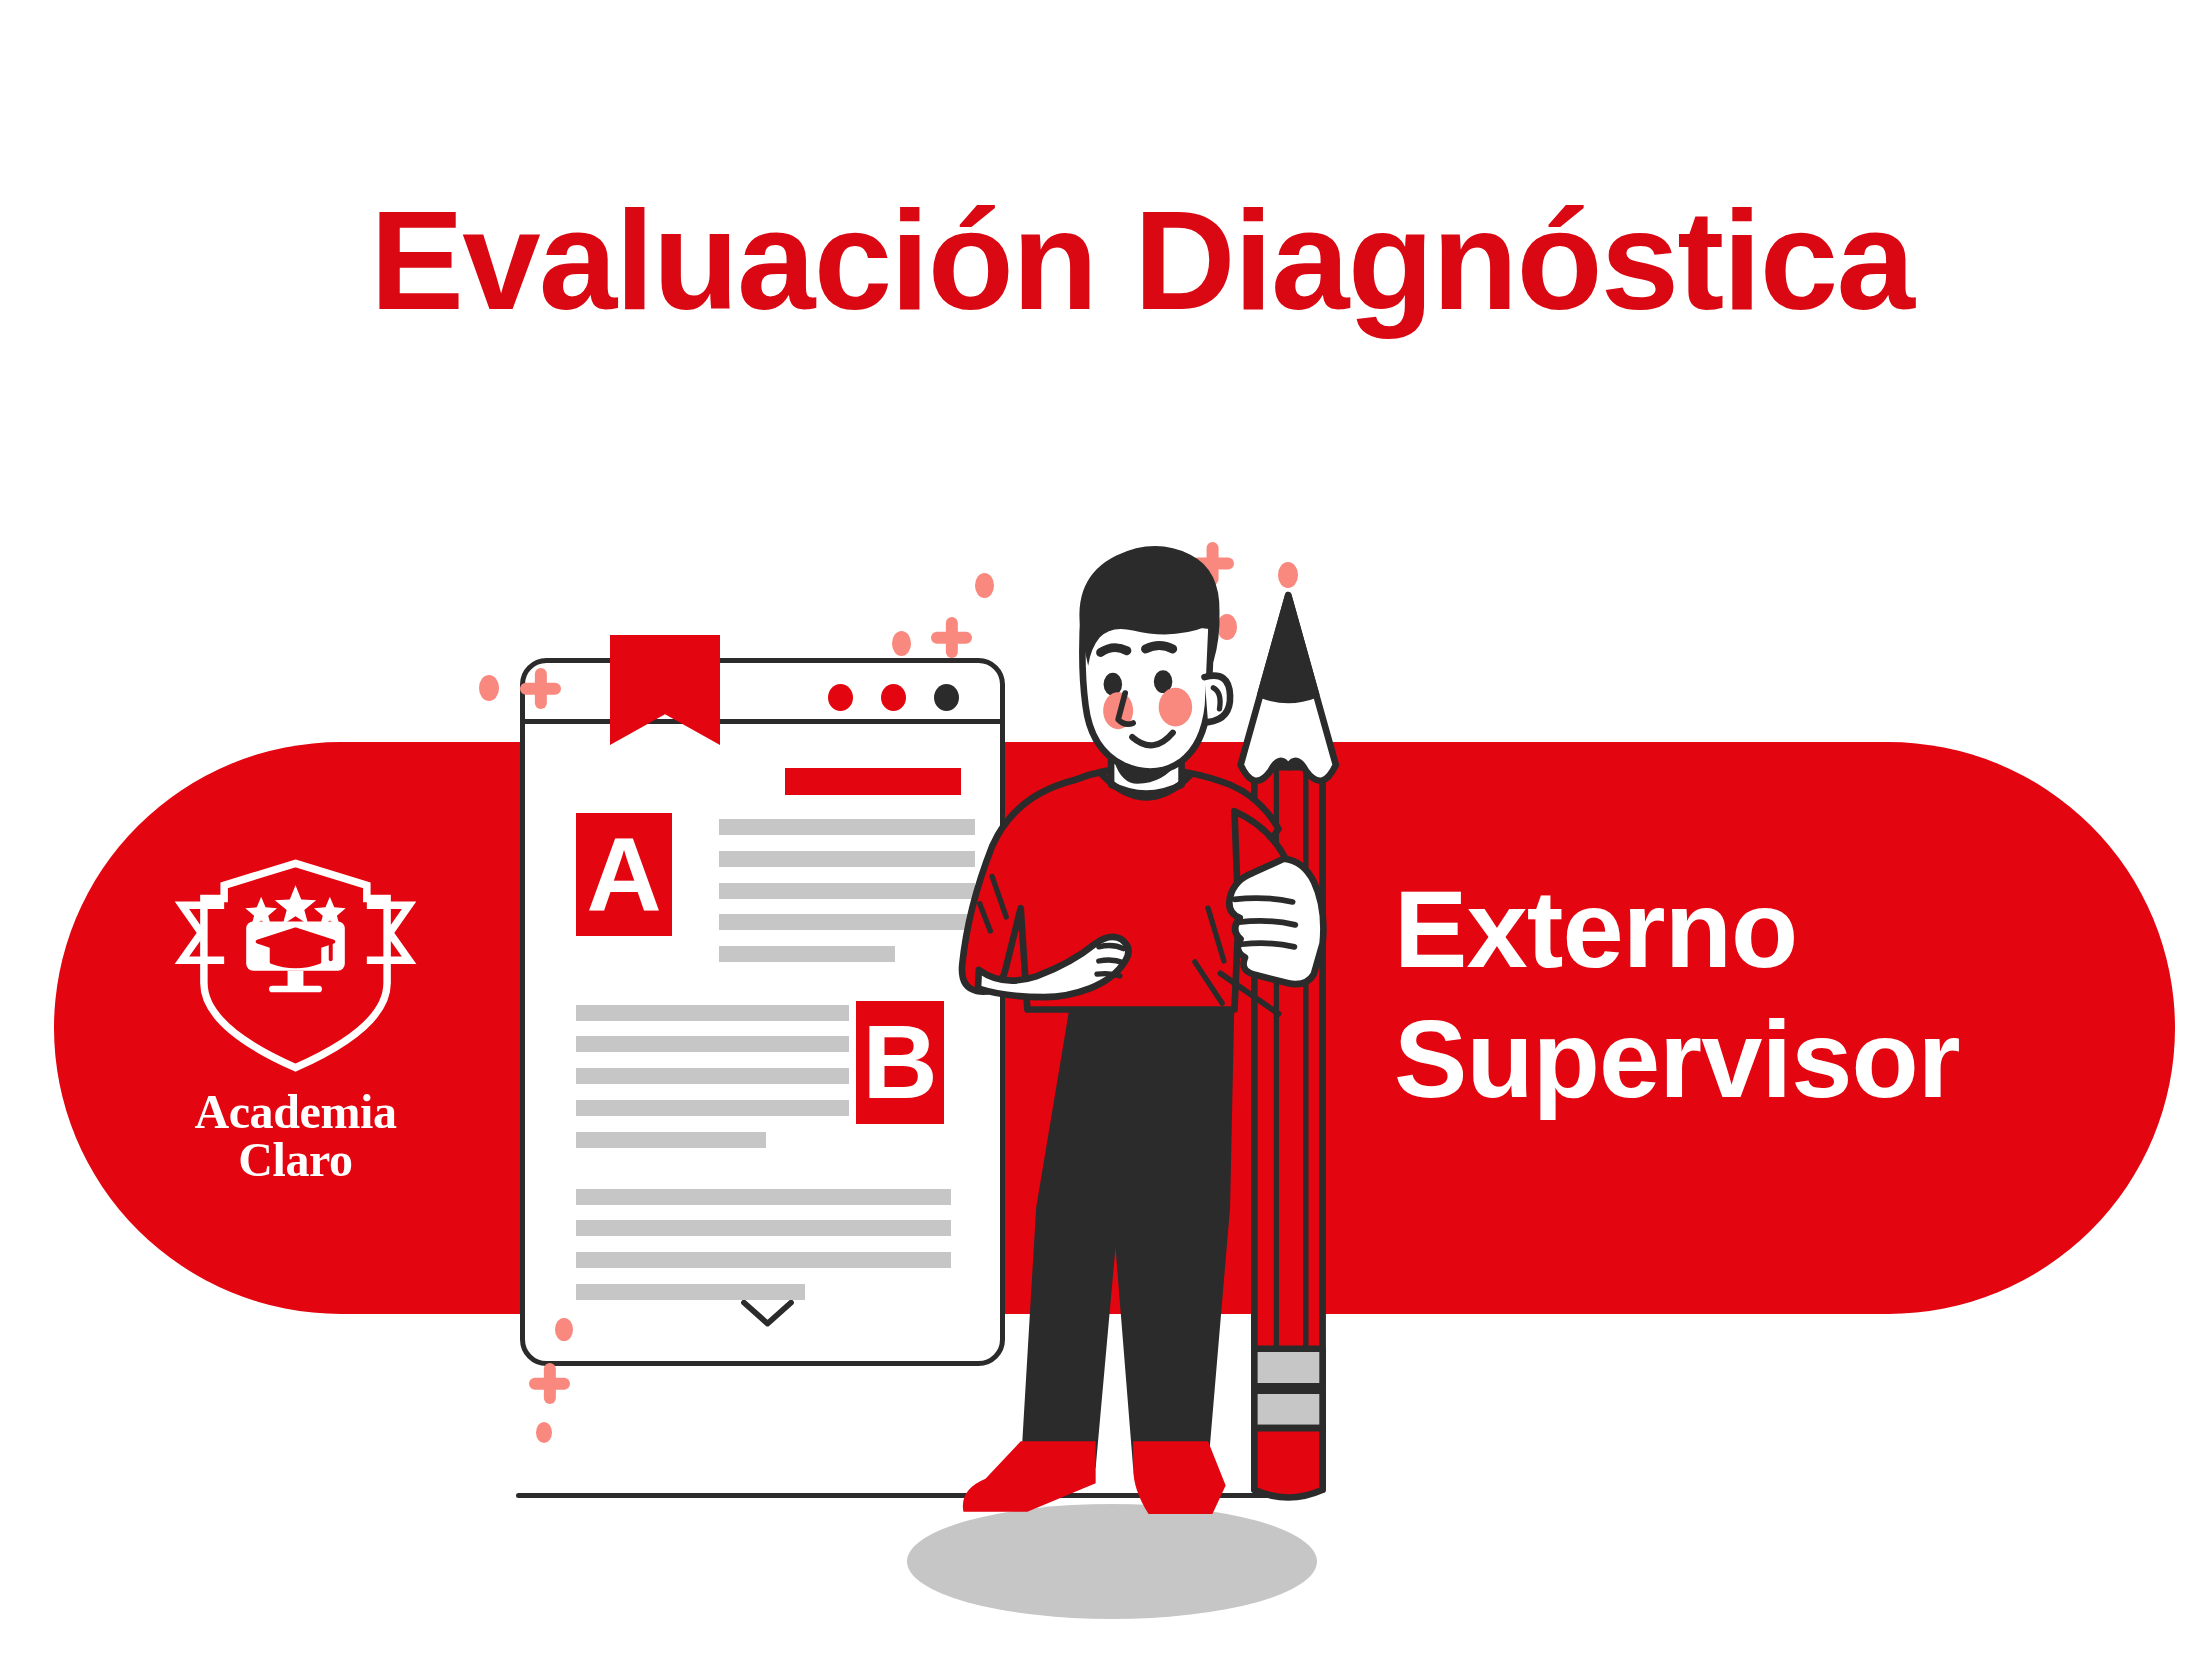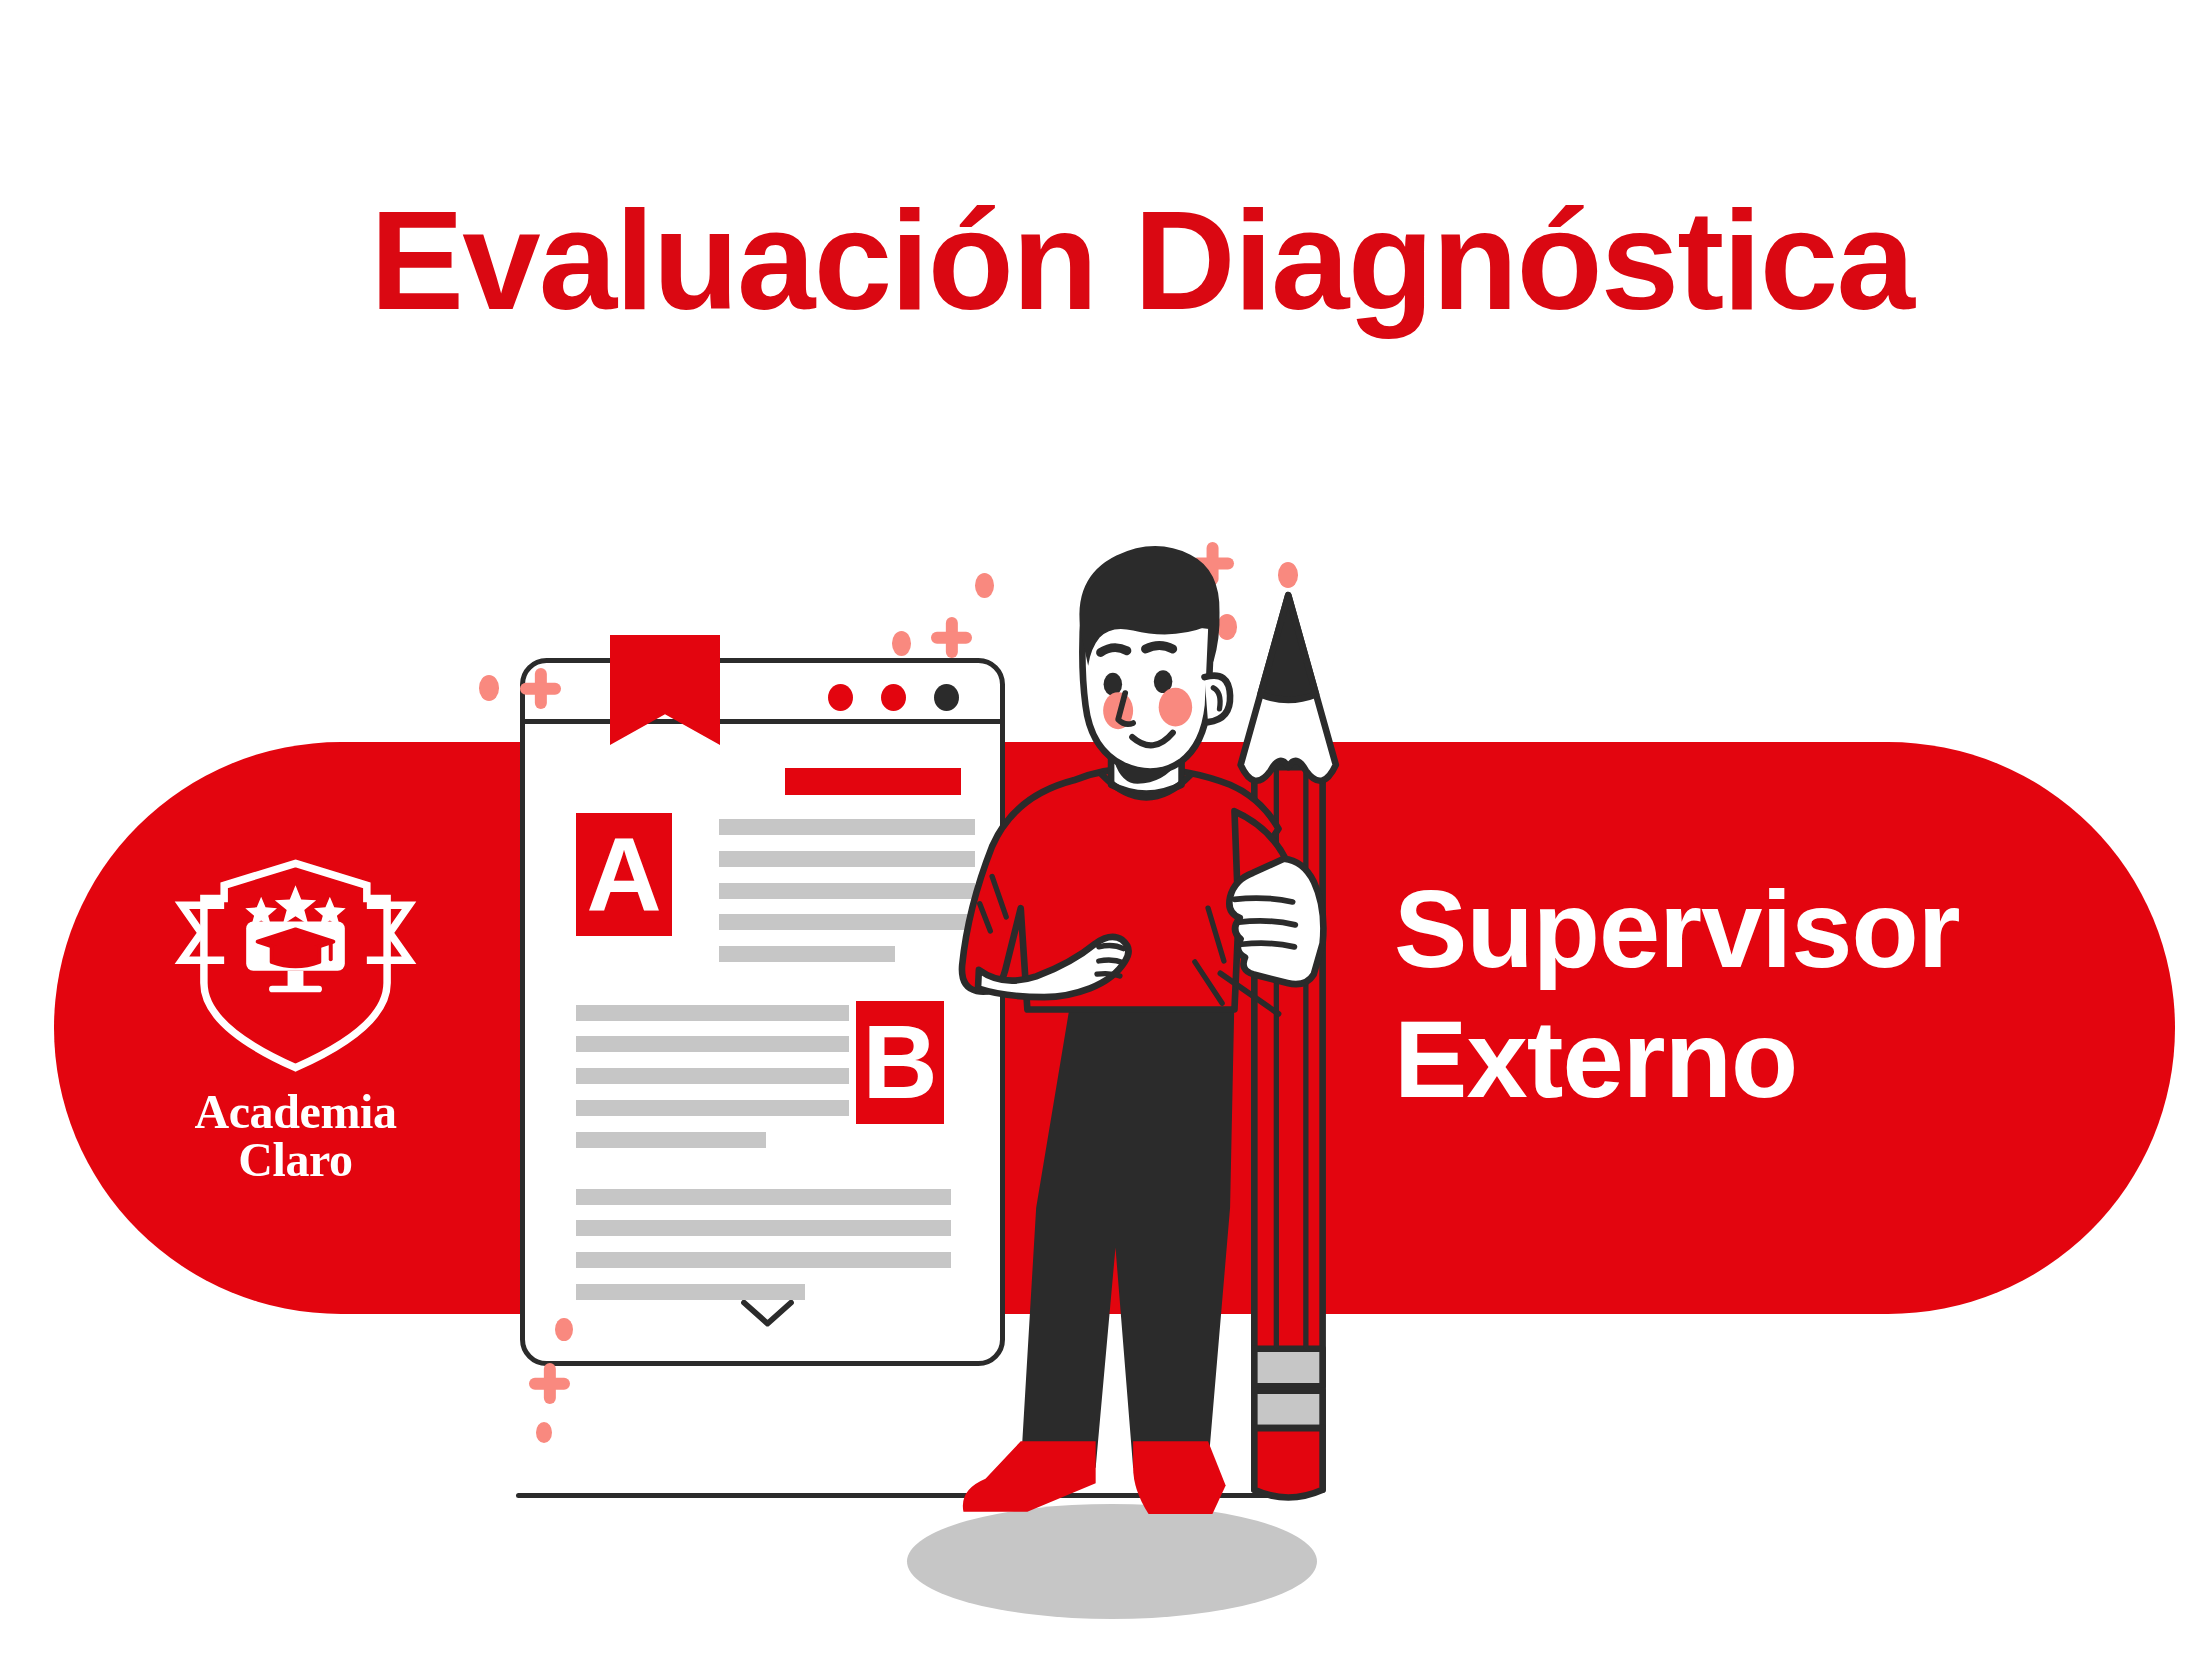--- a/index.html
+++ b/index.html
@@ -167,22 +167,22 @@
         </g>
       </svg>
     </div>
     <div class="logo-text">
       <div>Academia</div>
       <div>Claro</div>
     </div>
   </div>
 
   <div class="pill-text">
+    <div>Externo</div>
     <div>Supervisor</div>
-    <div>Externo</div>
   </div>
 
   <div class="doc">
     <div class="doc-topbar"></div>
     <div class="dot d1"></div>
     <div class="dot d2"></div>
     <div class="dot d3"></div>
   </div>
 
   <div class="ribbon"></div>

